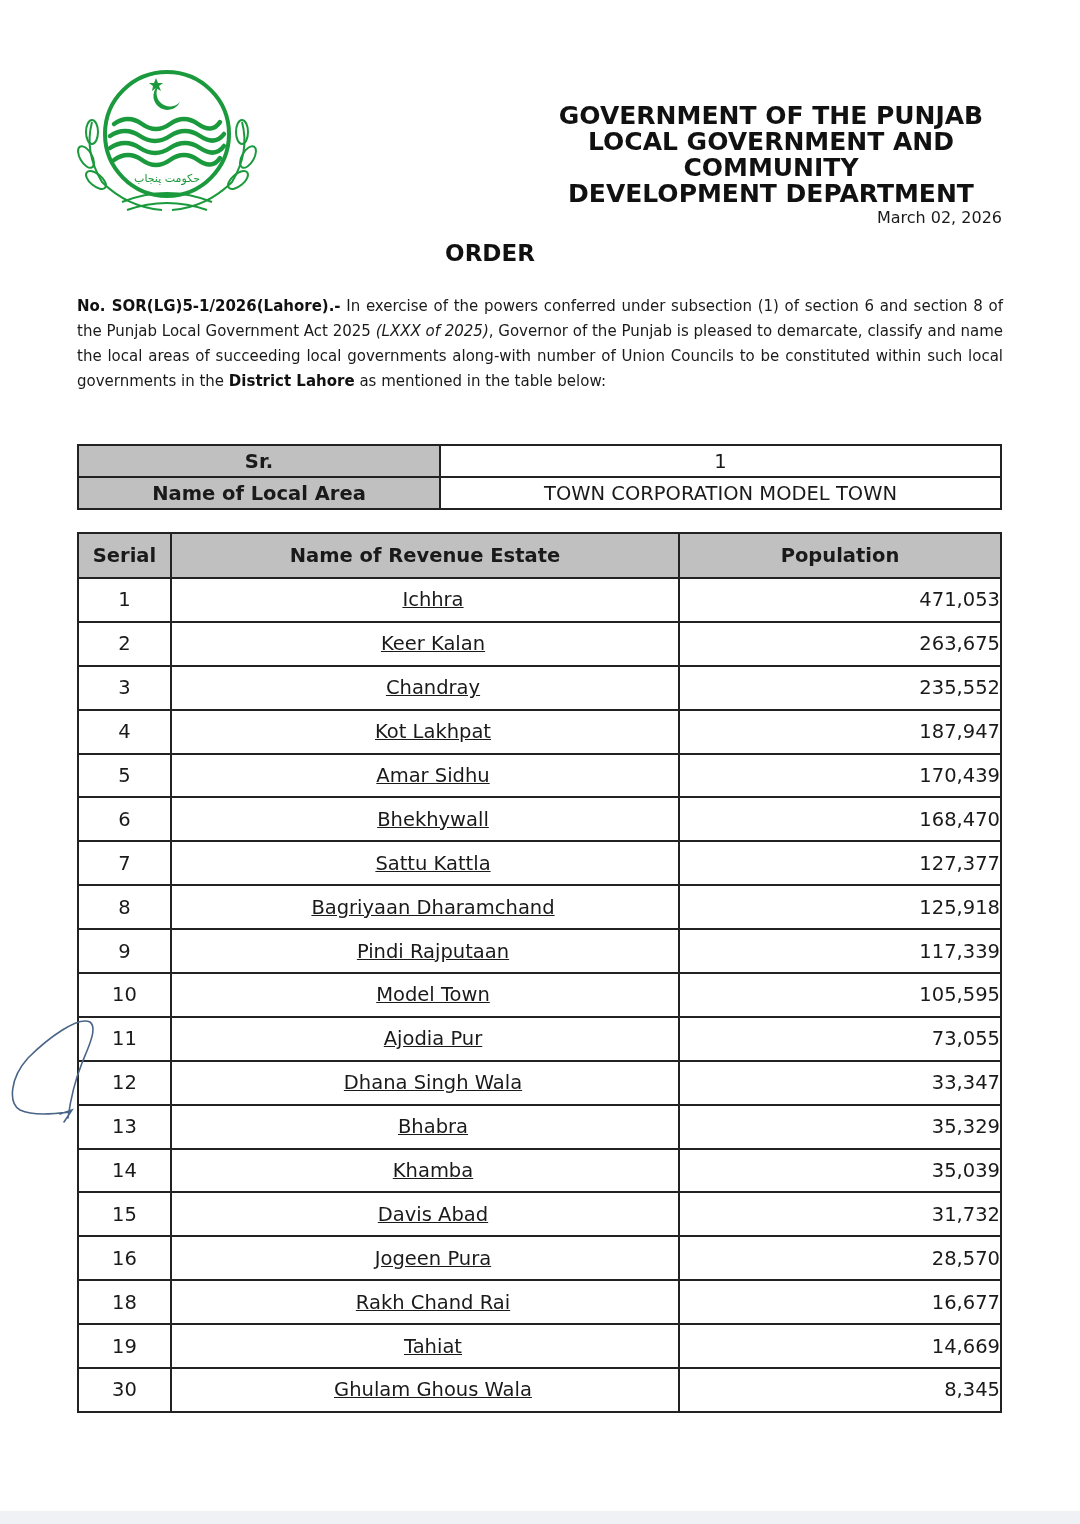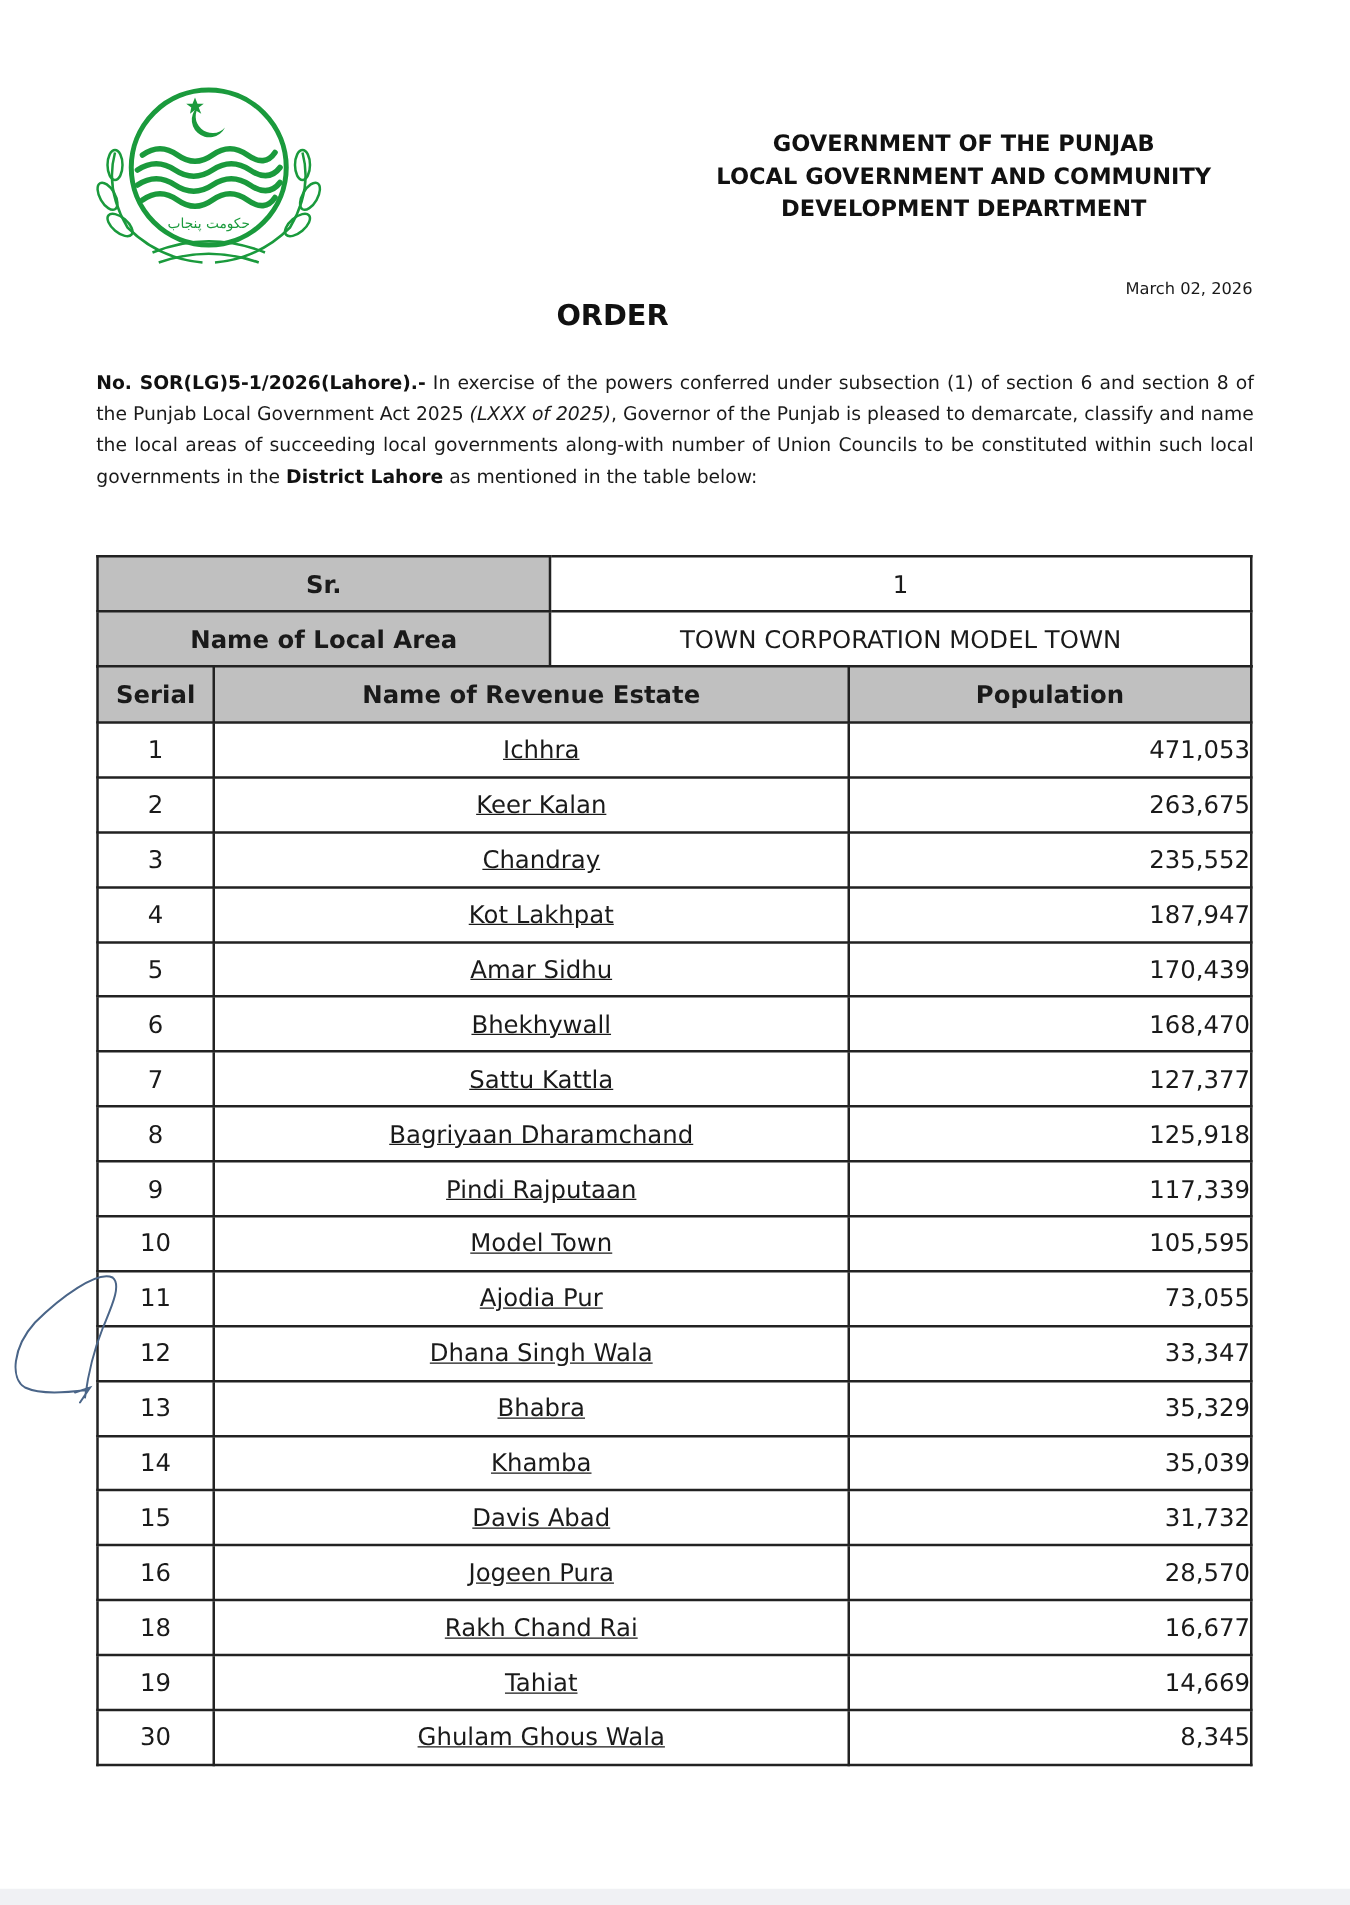--- a/index.html
+++ b/index.html
@@ -2,37 +2,37 @@
 <html><head>
 <meta charset="utf-8">
 <style>
   * { box-sizing: border-box; margin: 0; padding: 0; }
   html, body { width: 1080px; height: 1524px; background: #ffffff; overflow: hidden; }
   body { position: relative; font-family: "DejaVu Sans", sans-serif; color: #111; }
 
   .logo { position: absolute; left: 72px; top: 62px; width: 190px; height: 160px; }
 
   .dept { position: absolute; left: 540px; top: 103px; width: 462px; text-align: center;
-          font-weight: bold; font-size: 18px; line-height: 26px; color: #111; }
-
-  .date { position: absolute; right: 78px; top: 224px; font-size: 13px; color: #1a1a1a; }
+          font-weight: bold; font-size: 25px; line-height: 26px; color: #111; }
+
+  .date { position: absolute; right: 78px; top: 208px; font-size: 16px; color: #1a1a1a; }
 
   .order-title { position: absolute; left: 0; width: 980px; top: 240px; text-align: center;
                  font-weight: bold; font-size: 23px; color: #111; }
 
   .para { position: absolute; left: 77px; top: 294px; width: 926px; font-size: 15px;
           line-height: 25px; text-align: justify; color: #1a1a1a; }
   .para b { font-weight: bold; color: #111; }
   .para i { font-style: italic; }
 
   table { border-collapse: collapse; position: absolute; left: 77px; width: 925px;
           font-family: "DejaVu Sans", sans-serif; }
   td, th { border: 2px solid #222; font-size: 19.5px; color: #1a1a1a; }
   .t-top { top: 444px; }
-  .t-top td { height: 44px; }
+  .t-top td { height: 32px; }
   .t-top .lbl { background: #c0c0c0; font-weight: bold; text-align: center; width: 362px; }
   .t-top .val { text-align: center; background: #fff; }
 
   .t-main { top: 532px; }
   .t-main th { background: #c0c0c0; font-weight: bold; height: 45px; text-align: center; }
   .t-main td { height: 43.9px; }
   .t-main .c-serial { width: 93px; text-align: center; }
   .t-main .c-name { width: 508px; text-align: center; padding-left: 16px; text-decoration: underline; }
   .t-main .c-pop { text-align: right; }
 

